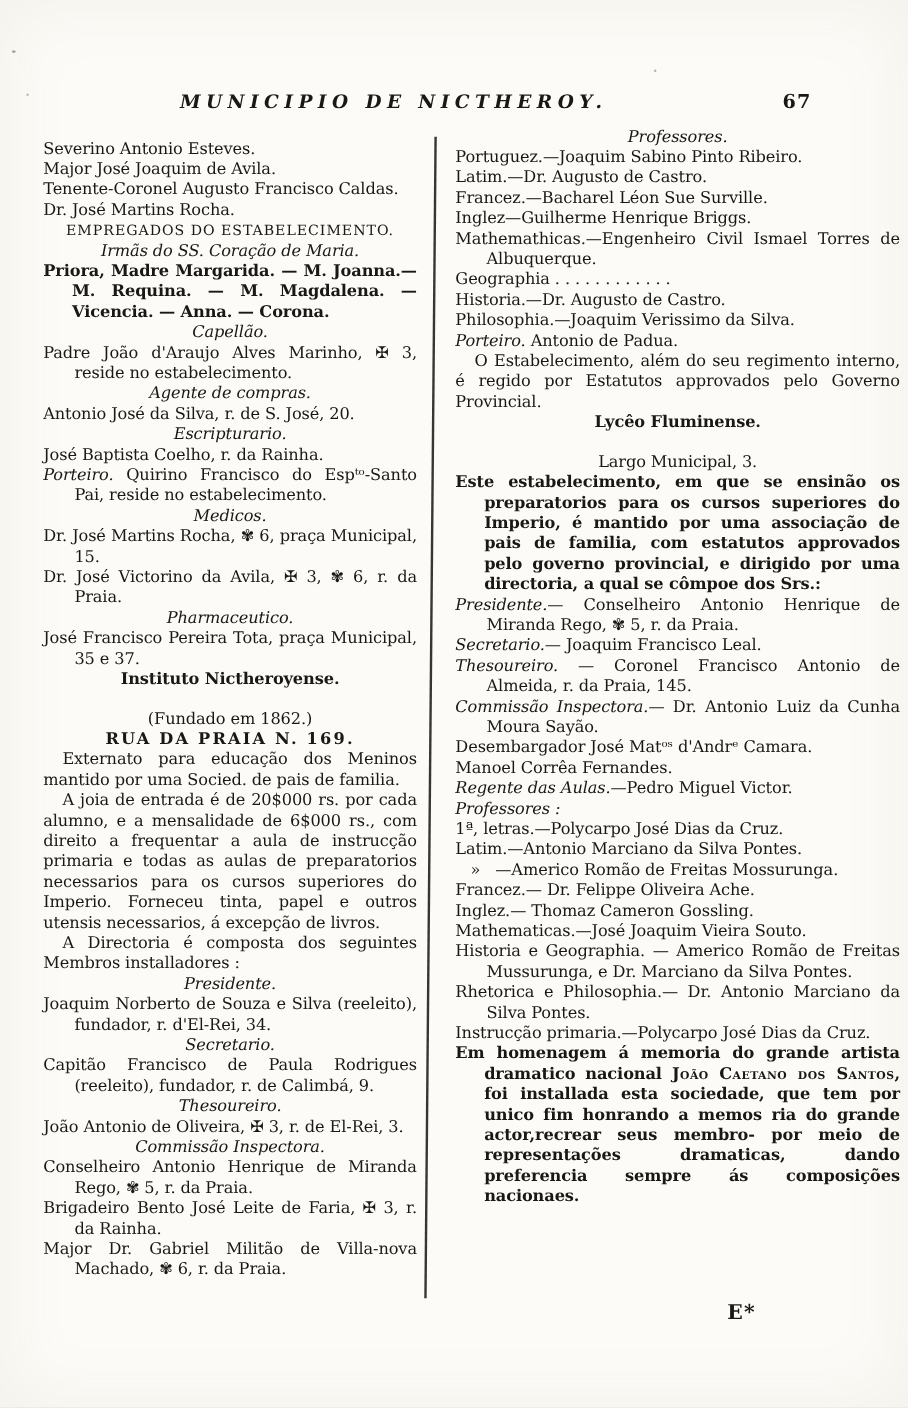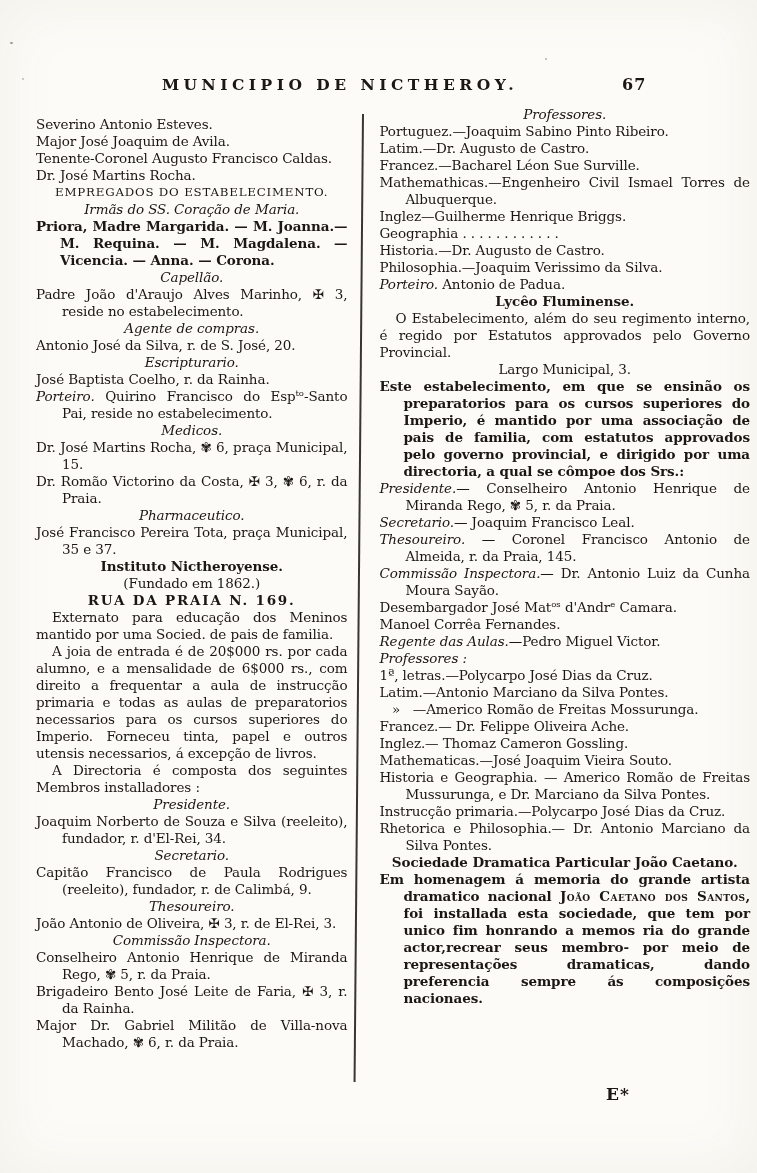--- a/index.html
+++ b/index.html
@@ -10,45 +10,45 @@
     color:#1b1713;
     font-family:"DejaVu Serif","Liberation Serif","DejaVu Sans",serif;
     font-size:13.5px;
     line-height:17px;
     letter-spacing:-0.1px;
     overflow:hidden;
     box-shadow:inset 0 0 60px rgba(120,110,95,0.08);
   }
   .hdr-title{
     position:absolute;top:76px;left:150px;width:380px;
-    text-align:center;font-weight:bold;font-size:15.5px;
-    letter-spacing:4.5px;white-space:nowrap;
+    text-align:left;font-weight:bold;font-size:15.5px;
+    letter-spacing:4.5px;white-space:nowrap;font-style:italic;
   }
   .hdr-page{
-    position:absolute;top:76px;left:622px;
+    position:absolute;top:76px;left:652px;
     font-weight:bold;font-size:16px;letter-spacing:1px;
   }
   .cols{
     position:absolute;top:106px;left:36px;width:714px;
     display:flex;gap:32px;
   }
   .col{text-align:justify;}
   .col-left{width:316px;padding-top:10px;}
   .col-right{width:376px;}
   .divider{
     position:absolute;left:362px;top:114px;height:968px;width:1.5px;
     background:#24201c;
     transform:rotate(0.5deg);transform-origin:top center;
     opacity:.9;
   }
   .tb{margin:0;}
   .b-line{padding-left:26px;text-indent:-26px;}
   .b-para{text-indent:16px;}
   .b-parah{padding-left:24px;text-indent:-24px;font-weight:bold;}
-  .b-c{text-align:center;text-indent:0;padding-left:0;}
+  .b-c{text-align:center;text-indent:0;padding-left:0;margin-top:16px;}
   .b-ci{text-align:center;font-style:italic;text-indent:0;}
   .b-cb{text-align:center;font-weight:bold;text-indent:0;}
   .b-csc{text-align:center;font-size:11.8px;letter-spacing:0.8px;text-indent:0;}
   .b-cw{text-align:center;letter-spacing:1.8px;text-indent:0;font-weight:bold;}
   .it{font-style:italic;}
   .sc{font-variant:small-caps;letter-spacing:0.4px;}
   .sig{
     position:absolute;left:606px;top:1086px;
     font-weight:bold;font-size:17px;letter-spacing:1px;
   }
@@ -81,21 +81,21 @@
         <div class="tb b-parah"><span>Priora, Madre Margarida. — M. Joanna.— M. Requina. — M. Magdalena. — Vicencia. — Anna. — Corona.</span></div>
         <div class="tb b-ci"><span>Capellão.</span></div>
         <div class="tb b-line"><span>Padre João d'Araujo Alves Marinho, ✠ 3, reside no estabelecimento.</span></div>
         <div class="tb b-ci"><span>Agente de compras.</span></div>
         <div class="tb b-line"><span>Antonio José da Silva, r. de S. José, 20.</span></div>
         <div class="tb b-ci"><span>Escripturario.</span></div>
         <div class="tb b-line"><span>José Baptista Coelho, r. da Rainha.</span></div>
         <div class="tb b-line"><span class="it">Porteiro.</span><span>  Quirino Francisco do Espᵗᵒ-Santo Pai, reside no estabelecimento.</span></div>
         <div class="tb b-ci"><span>Medicos.</span></div>
         <div class="tb b-line"><span>Dr. José Martins Rocha, ✾ 6, praça Municipal, 15.</span></div>
-        <div class="tb b-line"><span>Dr. Romão Victorino da Costa, ✠ 3, ✾ 6, r. da Praia.</span></div>
+        <div class="tb b-line"><span>Dr. José Victorino da Avila, ✠ 3, ✾ 6, r. da Praia.</span></div>
         <div class="tb b-ci"><span>Pharmaceutico.</span></div>
         <div class="tb b-line"><span>José Francisco Pereira Tota, praça Municipal, 35 e 37.</span></div>
         <div class="tb b-cb"><span>Instituto Nictheroyense.</span></div>
         <div class="tb b-c"><span>(Fundado em 1862.)</span></div>
         <div class="tb b-cw"><span>RUA DA PRAIA N. 169.</span></div>
         <div class="tb b-para"><span>Externato para educação dos Meninos mantido por uma Socied. de pais de familia.</span></div>
         <div class="tb b-para"><span>A joia de entrada é de 20$000 rs. por cada alumno, e a mensalidade de 6$000 rs., com direito a frequentar a aula de instrucção primaria e todas as aulas de preparatorios necessarios para os cursos superiores do Imperio. Forneceu tinta, papel e outros utensis necessarios, á excepção de livros.</span></div>
         <div class="tb b-para"><span>A Directoria é composta dos seguintes Membros installadores :</span></div>
         <div class="tb b-ci"><span>Presidente.</span></div>
         <div class="tb b-line"><span>Joaquim Norberto de Souza e Silva (reeleito), fundador, r. d'El-Rei, 34.</span></div>
@@ -106,46 +106,45 @@
         <div class="tb b-ci"><span>Commissão Inspectora.</span></div>
         <div class="tb b-line"><span>Conselheiro Antonio Henrique de Miranda Rego, ✾ 5, r. da Praia.</span></div>
         <div class="tb b-line"><span>Brigadeiro Bento José Leite de Faria, ✠ 3, r. da Rainha.</span></div>
         <div class="tb b-line"><span>Major Dr. Gabriel Militão de Villa-nova Machado, ✾ 6, r. da Praia.</span></div>
       </div>
     <div class="col col-right" id="col-right">
         <div class="tb b-ci"><span>Professores.</span></div>
         <div class="tb b-line"><span>Portuguez.—Joaquim Sabino Pinto Ribeiro.</span></div>
         <div class="tb b-line"><span>Latim.—Dr. Augusto de Castro.</span></div>
         <div class="tb b-line"><span>Francez.—Bacharel Léon Sue Surville.</span></div>
+        <div class="tb b-line"><span>Inglez—Guilherme Henrique Briggs.</span></div>
         <div class="tb b-line"><span>Mathemathicas.—Engenheiro Civil Ismael Torres de Albuquerque.</span></div>
-        <div class="tb b-line"><span>Inglez—Guilherme Henrique Briggs.</span></div>
         <div class="tb b-line"><span>Geographia . . . . . . . . . . . .</span></div>
         <div class="tb b-line"><span>Historia.—Dr. Augusto de Castro.</span></div>
         <div class="tb b-line"><span>Philosophia.—Joaquim Verissimo da Silva.</span></div>
         <div class="tb b-line"><span class="it">Porteiro.</span><span>  Antonio de Padua.</span></div>
+        <div class="tb b-para"><span>O Estabelecimento, além do seu regimento interno, é regido por Estatutos approvados pelo Governo Provincial.</span></div>
         <div class="tb b-cb"><span>Lycêo Fluminense.</span></div>
-        <div class="tb b-para"><span>O Estabelecimento, além do seu regimento interno, é regido por Estatutos approvados pelo Governo Provincial.</span></div>
         <div class="tb b-c"><span>Largo Municipal, 3.</span></div>
         <div class="tb b-parah"><span>Este estabelecimento, em que se ensinão os preparatorios para os cursos superiores do Imperio, é mantido por uma associação de pais de familia, com estatutos approvados pelo governo provincial, e dirigido por uma directoria, a qual se cômpoe dos Srs.:</span></div>
         <div class="tb b-line"><span class="it">Presidente.—</span><span> Conselheiro Antonio Henrique de Miranda Rego, ✾ 5, r. da Praia.</span></div>
         <div class="tb b-line"><span class="it">Secretario.—</span><span> Joaquim Francisco Leal.</span></div>
         <div class="tb b-line"><span class="it">Thesoureiro. —</span><span> Coronel Francisco Antonio de Almeida, r. da Praia, 145.</span></div>
         <div class="tb b-line"><span class="it">Commissão Inspectora.—</span><span> Dr. Antonio Luiz da Cunha Moura Sayão.</span></div>
         <div class="tb b-line"><span>Desembargador José Matᵒˢ d'Andrᵉ Camara.</span></div>
         <div class="tb b-line"><span>Manoel Corrêa Fernandes.</span></div>
         <div class="tb b-line"><span class="it">Regente das Aulas.—</span><span>Pedro Miguel Victor.</span></div>
         <div class="tb b-line"><span class="it">Professores :</span></div>
         <div class="tb b-line"><span>1ª, letras.—Polycarpo José Dias da Cruz.</span></div>
         <div class="tb b-line"><span>Latim.—Antonio Marciano da Silva Pontes.</span></div>
         <div class="tb b-line"><span>&nbsp;&nbsp;&nbsp;»&nbsp;&nbsp;&nbsp;—Americo Romão de Freitas Mossurunga.</span></div>
         <div class="tb b-line"><span>Francez.— Dr. Felippe Oliveira Ache.</span></div>
         <div class="tb b-line"><span>Inglez.— Thomaz Cameron Gossling.</span></div>
         <div class="tb b-line"><span>Mathematicas.—José Joaquim Vieira Souto.</span></div>
         <div class="tb b-line"><span>Historia e Geographia. — Americo Romão de Freitas Mussurunga, e Dr. Marciano da Silva Pontes.</span></div>
+        <div class="tb b-line"><span>Rhetorica e Philosophia.— Dr. Antonio Marciano da Silva Pontes.</span></div>
         <div class="tb b-line"><span>Instrucção primaria.—Polycarpo José Dias da Cruz.</span></div>
-        <div class="tb b-line"><span>Rhetorica e Philosophia.— Dr. Antonio Marciano da Silva Pontes.</span></div>
-        <div class="tb b-cb"><span>Sociedade Dramatica  Particular João Caetano.</span></div>
         <div class="tb b-parah"><span>Em homenagem á memoria do grande artista dramatico nacional </span><span class="sc">João Caetano dos Santos</span><span>, foi installada esta sociedade, que tem por unico fim honrando a memos ria do grande actor,recrear seus membro- por meio de representações dramaticas, dando preferencia sempre ás composições nacionaes.</span></div>
       </div>
   </div>
 
   <div class="sig">E*</div>
 </div>
 
 </body></html>

